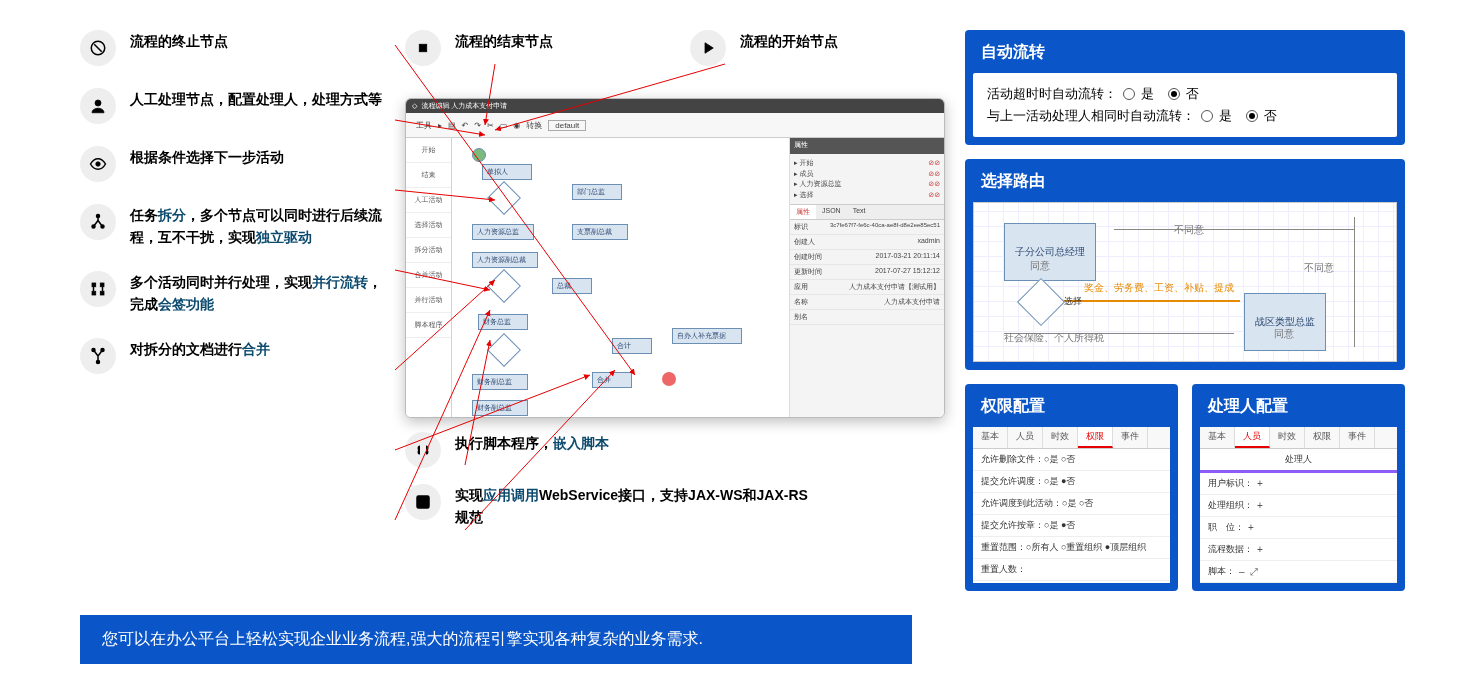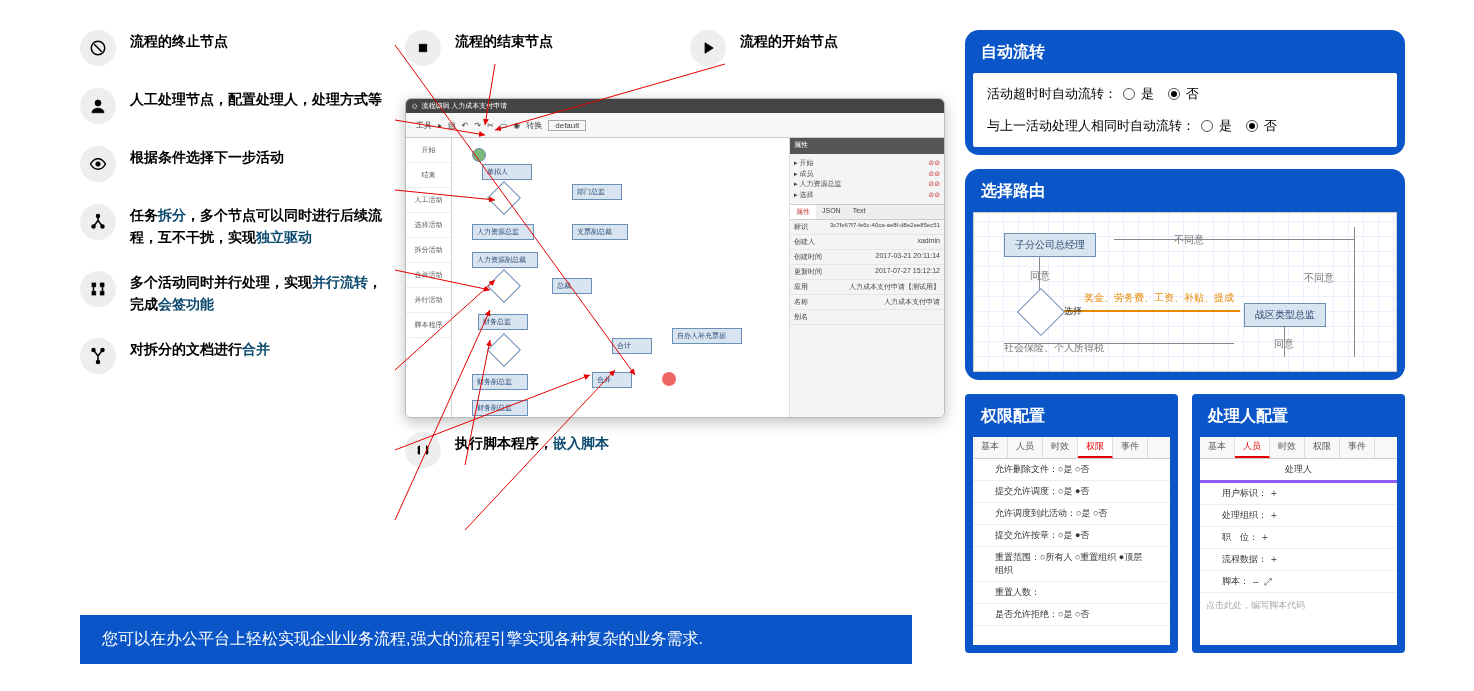--- a/index.html
+++ b/index.html
@@ -24,41 +24,41 @@
 .ss-nav div{height:25px;border-bottom:1px solid #eee;display:flex;align-items:center;justify-content:center;font-size:7px;color:#555}
 .ss-canvas{flex:1;background:#fff;position:relative;border-right:1px solid #ddd}
 .ss-side{width:154px;background:#f4f4f4}
 .ss-side-h{height:16px;background:#555;color:#fff;font-size:7px;padding:2px 4px}
 .ss-side-row{padding:2px 4px;font-size:7px;border-bottom:1px solid #e6e6e6;display:flex;justify-content:space-between}
 .node{position:absolute;border:1px solid #6b8fb5;background:#d9e4f1;font-size:7px;padding:2px 4px;display:flex;align-items:center;color:#2a4770}
 .dia{position:absolute;width:24px;height:24px;transform:rotate(45deg);border:1px solid #6b8fb5;background:#fff}
 .circ{position:absolute;width:14px;height:14px;border-radius:50%;border:1px solid #6b8fb5;background:#d9e4f1}
 .end{position:absolute;width:14px;height:14px;border-radius:50%;background:#e66}
 .banner{background:#0a56c8;color:#fff;padding:14px 22px;font-size:16px;width:832px}
-.card{background:#0a56c8;border-radius:14px;padding:8px}
+.card{background:#0a56c8;border-radius:4px;padding:8px}
 .card-h{color:#fff;font-size:16px;font-weight:bold;padding:4px 8px 10px}
 .card-b{background:#fff;border-radius:2px;padding:12px 14px;font-size:13px;color:#000}
-.radio-row{display:flex;align-items:center;gap:4px;margin-bottom:14px}
+.radio-row{display:flex;align-items:center;gap:4px;margin-bottom:4px}
 .radio-row:last-child{margin-bottom:0}
 .rcirc{display:inline-block;width:12px;height:12px;border:1px solid #555;border-radius:50%;margin:0 2px}
 .rcirc.sel::after{content:"";display:block;width:6px;height:6px;background:#000;border-radius:50%;margin:2px}
 .route-img{background:#fff;height:160px;position:relative;border:1px solid #ccc}
 .route-img::before{content:"";position:absolute;inset:0;background-image:repeating-linear-gradient(0deg,transparent 0 14px,#eef 14px 15px),repeating-linear-gradient(90deg,transparent 0 14px,#eef 14px 15px)}
-.rnode{position:absolute;border:1px solid #6b8fb5;background:#d9e4f1;font-size:10px;padding:4px 10px;color:#2a4770;z-index:2}
+.rnode{position:absolute;border:1px solid #6b8fb5;background:#d9e4f1;font-size:10px;padding:21px 10px;color:#2a4770;z-index:2}
 .rdia{position:absolute;width:34px;height:34px;transform:rotate(45deg);border:1px solid #6b8fb5;background:#fff;z-index:2}
 .rlbl{position:absolute;font-size:10px;color:#777;z-index:3}
 .rlbl.or{color:#e88a00}
 .rline{position:absolute;background:#888;z-index:1}
 .config-row{display:flex;gap:14px}
 .config-card{flex:1;background:#0a56c8;border-radius:4px;padding:8px;position:relative}
-.cfg-img{background:#fff;height:208px;font-size:9px;color:#333;overflow:hidden}
+.cfg-img{background:#fff;height:156px;font-size:9px;color:#333;overflow:hidden}
 .tabs{display:flex;border-bottom:1px solid #ccc;background:#f8f8f8}
 .tab{padding:3px 8px;font-size:9px;border-right:1px solid #ddd;color:#555}
 .tab.act{color:#e60000;border-bottom:2px solid #e60000;background:#fff}
-.cfg-r{padding:4px 22px;border-bottom:1px solid #eee;display:flex;align-items:center;gap:4px}
+.cfg-r{padding:4px 8px;border-bottom:1px solid #eee;display:flex;align-items:center;gap:4px}
 .plus{float:right;color:#555;font-size:10px}
 svg.arrows{position:absolute;top:0;left:0;pointer-events:none;overflow:visible}
 </style>
 </head>
 <body>
 
 <div class="page">
 <div class="left-col">
 <div class="feat">
         <div class="ficon">
@@ -259,20 +259,31 @@
 
 <div class="mid-bottom">
 <div class="feat">
           <div class="ficon">
             <svg viewBox="0 0 24 24" fill="none" stroke-width="2">
               <path d="M8 17c-3 0-3-5 0-5-3 0-3-5 0-5M16 7c3 0 3 5 0 5 3 0 3 5 0 5"></path>
             </svg>
           </div>
           <div class="ftxt"><span>执行脚本程序，</span><span class="red">嵌入脚本</span></div>
         </div>
+<div class="feat">
+          <div class="ficon">
+            <svg viewBox="0 0 24 24" fill="none" stroke-width="2">
+              <rect x="4" y="4" width="16" height="16" rx="2"></rect>
+              <line x1="4" y1="9" x2="20" y2="9"></line>
+              <circle cx="7" cy="6.5" r="0.8" fill="#000"></circle>
+              <circle cx="10" cy="6.5" r="0.8" fill="#000"></circle>
+            </svg>
+          </div>
+          <div class="ftxt" style="max-width:360px"><span>实现</span><span class="red">应用调用</span><span>WebService接口，支持JAX-WS和JAX-RS规范</span></div>
+        </div>
 </div>
 </div>
 
 <div class="right-col">
 <div class="card">
 <div class="card-h">自动流转</div>
 <div class="card-b">
 <div class="radio-row"><span>活动超时时自动流转：</span><span class="rcirc"></span><span>是</span>&nbsp;<span class="rcirc sel"></span><span>否</span></div>
 <div class="radio-row"><span>与上一活动处理人相同时自动流转：</span><span class="rcirc"></span><span>是</span>&nbsp;<span class="rcirc sel"></span><span>否</span></div>
 </div>

